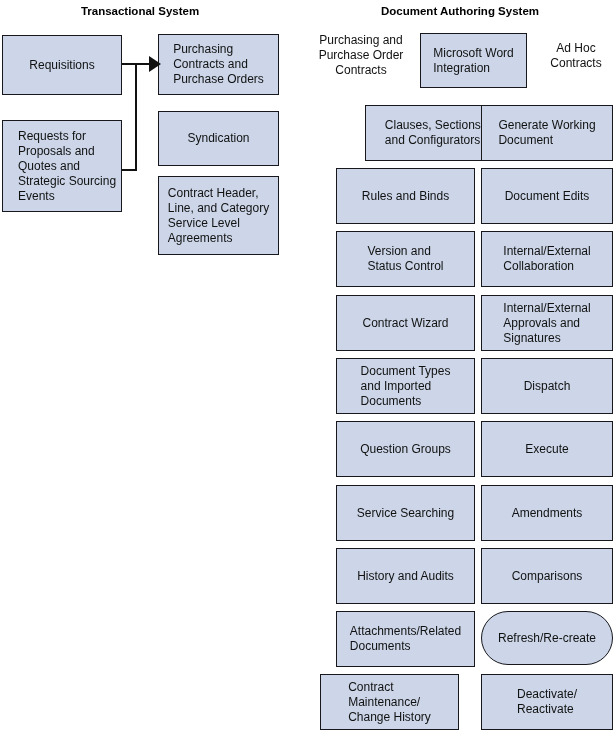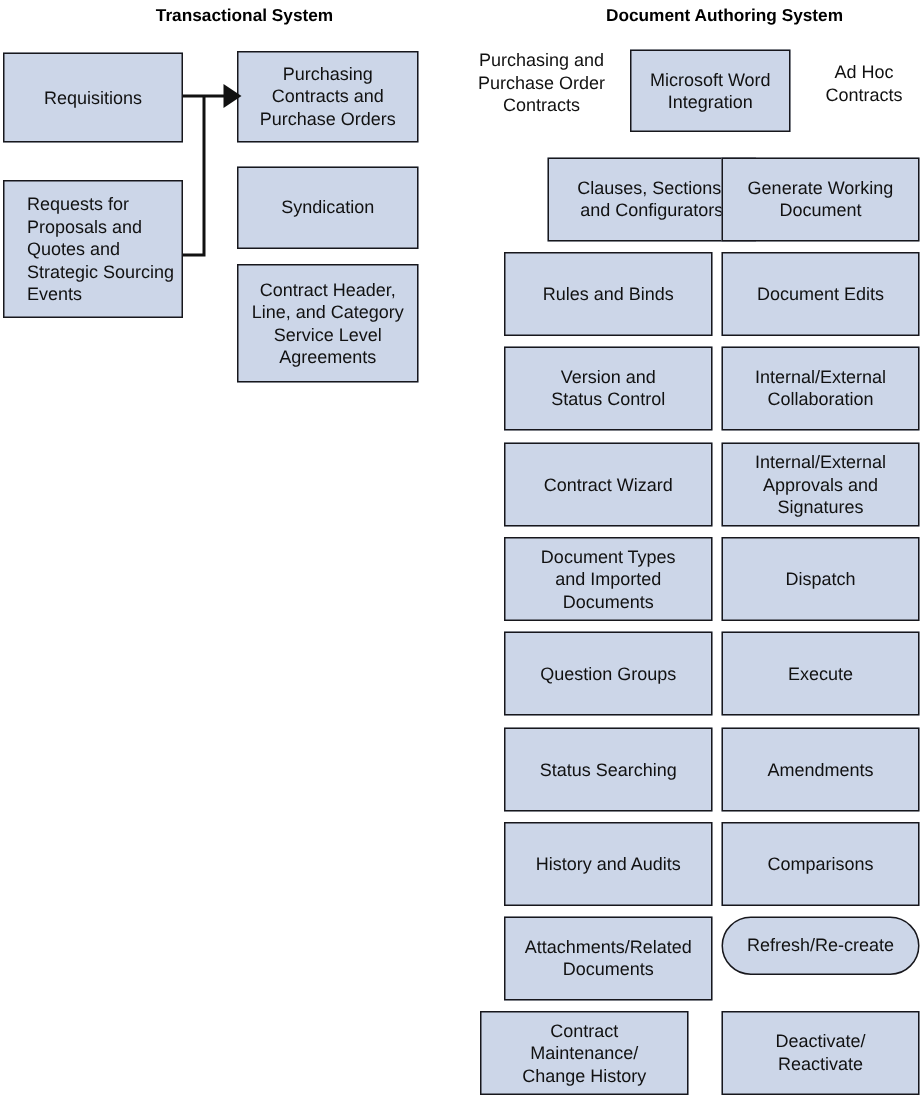--- a/index.html
+++ b/index.html
@@ -27,42 +27,41 @@
   }
 
   
   .section-title {
     position: absolute;
     font-size: 11.5px;
     font-weight: bold;
     text-align: center;
     line-height: 14px;
     white-space: nowrap;
-    margin-left: 23px;
   }
 
   
   .caption {
     position: absolute;
     font-size: 12px;
     line-height: 15px;
     text-align: center;
     color: #111111;
   }
 
   
   .node {
     position: absolute;
     box-sizing: border-box;
     background: #ccd6e8;
     border: 1.6px solid #17171c;
     display: flex;
     align-items: center;
     justify-content: center;
-    text-align: center;
+    text-align: left;
     font-size: 12px;
     line-height: 15px;
     color: #111111;
     padding: 2px 4px;
     white-space: pre-line;
   }
   .node.left-align {
     justify-content: flex-start;
     text-align: left;
     padding-left: 15px;
@@ -114,41 +113,41 @@
   <div class="node" style="left:336px; top:105px; width:139px; height:56px;margin-left:29px;">Clauses, Sections,
 and Configurators</div>
   <div class="node" style="left:336px; top:168px; width:139px; height:56px;">Rules and Binds</div>
   <div class="node" style="left:336px; top:231px; width:139px; height:56px;">Version and
 Status Control</div>
   <div class="node" style="left:336px; top:295px; width:139px; height:56px;">Contract Wizard</div>
   <div class="node" style="left:336px; top:358px; width:139px; height:56px;">Document Types
 and Imported
 Documents</div>
   <div class="node" style="left:336px; top:421px; width:139px; height:56px;">Question Groups</div>
-  <div class="node" style="left:336px; top:485px; width:139px; height:56px;">Status Searching</div>
+  <div class="node" style="left:336px; top:485px; width:139px; height:56px;">Service Searching</div>
   <div class="node" style="left:336px; top:548px; width:139px; height:56px;">History and Audits</div>
   <div class="node" style="left:336px; top:611px; width:139px; height:56px;">Attachments/Related
 Documents</div>
   <div class="node" style="left:320px; top:674px; width:139px; height:56px;">Contract
 Maintenance/
 Change History</div>
 
   <div class="node" style="left:481px; top:105px; width:132px; height:56px;">Generate Working
 Document</div>
   <div class="node" style="left:481px; top:168px; width:132px; height:56px;">Document Edits</div>
   <div class="node" style="left:481px; top:231px; width:132px; height:56px;">Internal/External
 Collaboration</div>
   <div class="node" style="left:481px; top:295px; width:132px; height:56px;">Internal/External
 Approvals and
 Signatures</div>
   <div class="node" style="left:481px; top:358px; width:132px; height:56px;">Dispatch</div>
   <div class="node" style="left:481px; top:421px; width:132px; height:56px;">Execute</div>
   <div class="node" style="left:481px; top:485px; width:132px; height:56px;">Amendments</div>
   <div class="node" style="left:481px; top:548px; width:132px; height:56px;">Comparisons</div>
-  <div class="node" style="left:481px; top:611px; width:132px; height:39px;border-radius:28px;">Refresh/Re-create</div>
+  <div class="node" style="left:481px; top:611px; width:132px; height:54px;border-radius:28px;">Refresh/Re-create</div>
   <div class="node" style="left:481px; top:674px; width:132px; height:56px;">Deactivate/
 Reactivate</div>
 
   <svg id="connectors" viewBox="0 0 615 732">
     <path d="M 122 64 L 150 64" fill="none" stroke="#111111" stroke-width="2"></path>
     <path d="M 122 170 L 136 170 L 136 64" fill="none" stroke="#111111" stroke-width="2"></path>
     <polygon points="149,56 161,64 149,72" fill="#111111"></polygon>
   </svg>
 
 </div>

